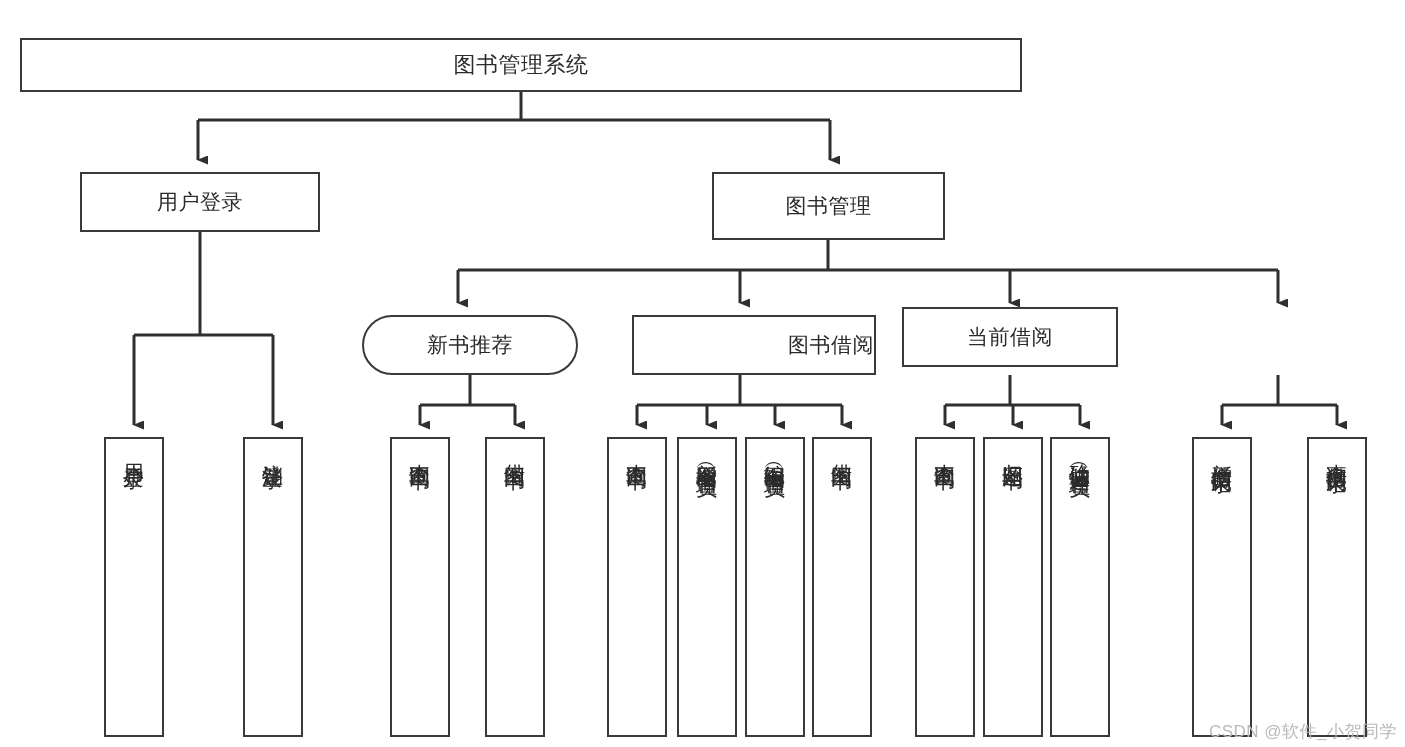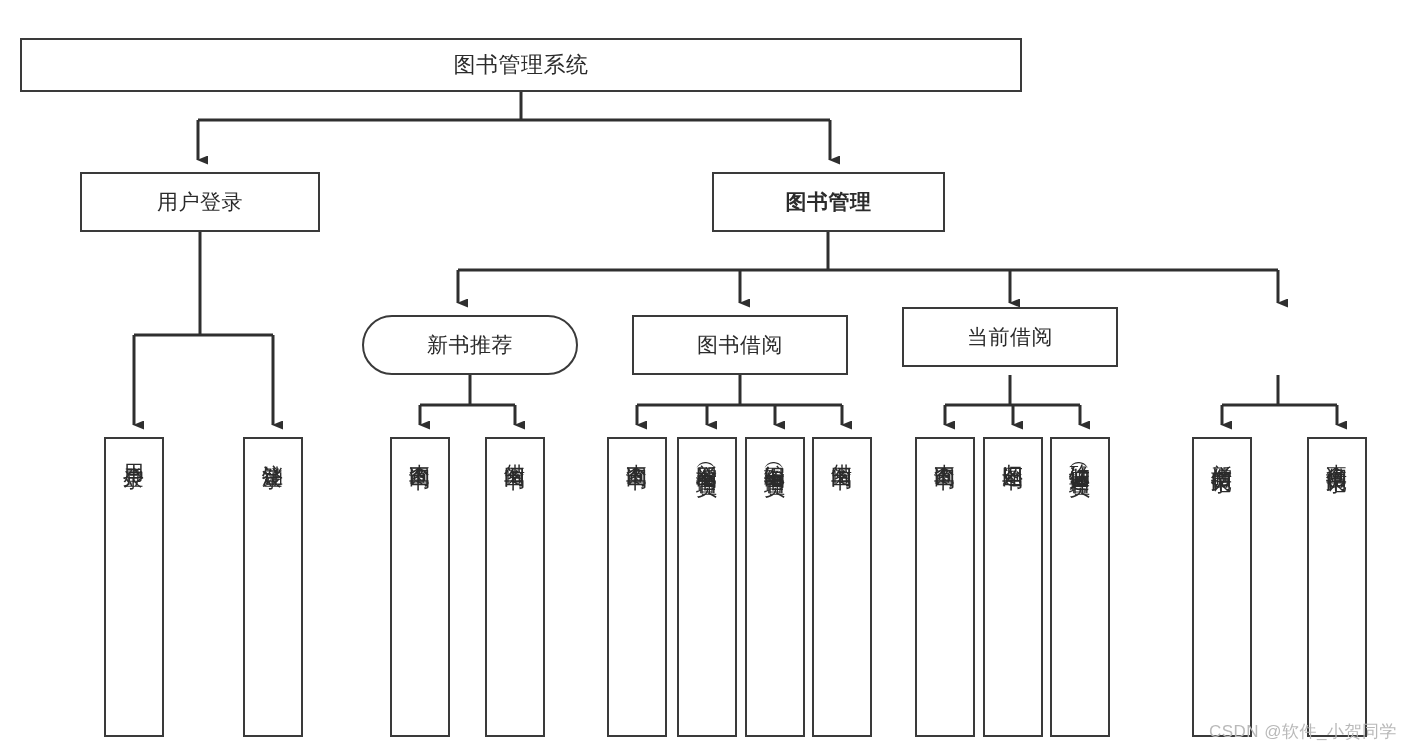--- a/index.html
+++ b/index.html
@@ -113,28 +113,28 @@
     </g>
   </svg>
 
   <div class="node h-node root" style="left:20px;top:14px;width:1002px;height:54px;margin-top:24px;">
     <span class="lbl">图书管理系统</span>
   </div>
 
   <div class="node h-node" style="left:80px;top:172px;width:240px;height:60px;">
     <span class="lbl">用户登录</span>
   </div>
-  <div class="node h-node" style="left:712px;top:172px;width:233px;height:60px;font-weight:bold;">
+  <div class="node h-node" style="left:712px;top:172px;width:233px;height:68px;">
     <span class="lbl">图书管理</span>
   </div>
 
   <div class="node h-node" style="left:362px;top:315px;width:216px;height:60px;border-radius:30px;">
     <span class="lbl">新书推荐</span>
   </div>
-  <div class="node h-node" style="left:632px;top:315px;width:216px;height:60px;">
+  <div class="node h-node" style="left:632px;top:315px;width:244px;height:60px;justify-content:flex-end;">
     <span class="lbl">图书借阅</span>
   </div>
   <div class="node h-node" style="left:902px;top:307px;width:216px;height:60px;">
     <span class="lbl">当前借阅</span>
   </div>
 
   <div class="node v-node" style="left:104px;top:437px;width:60px;height:300px;">
     <span class="lbl">用户登录</span>
   </div>
   <div class="node v-node" style="left:243px;top:437px;width:60px;height:300px;">

